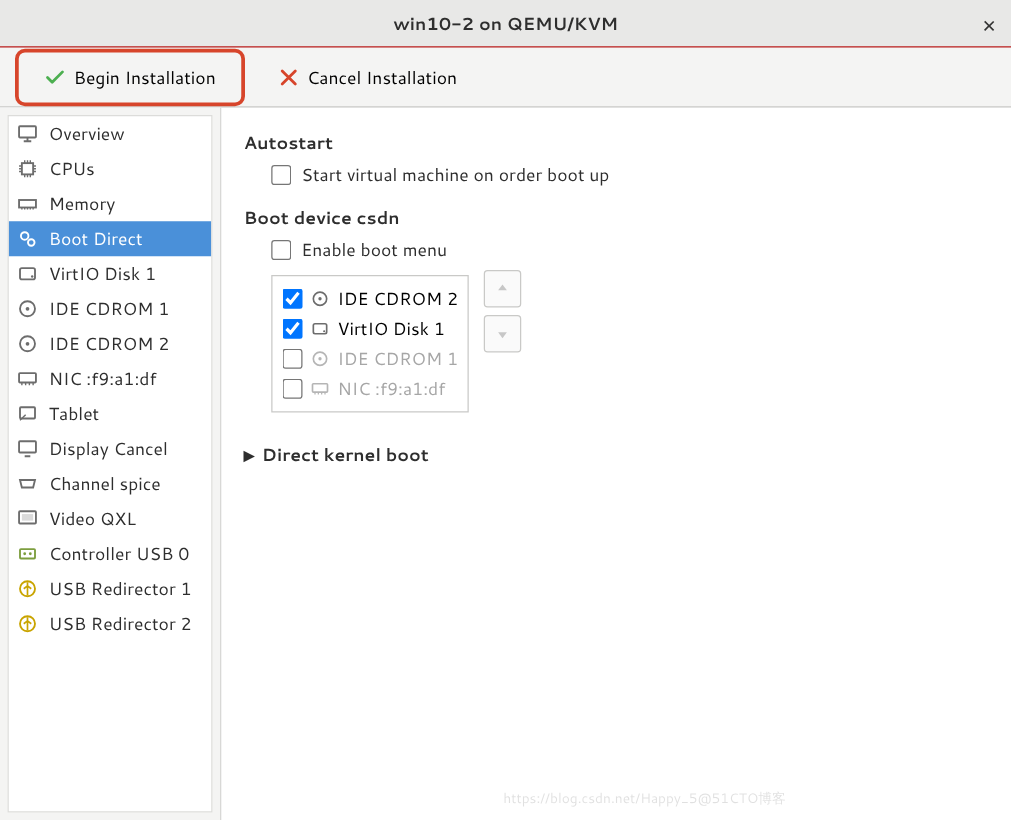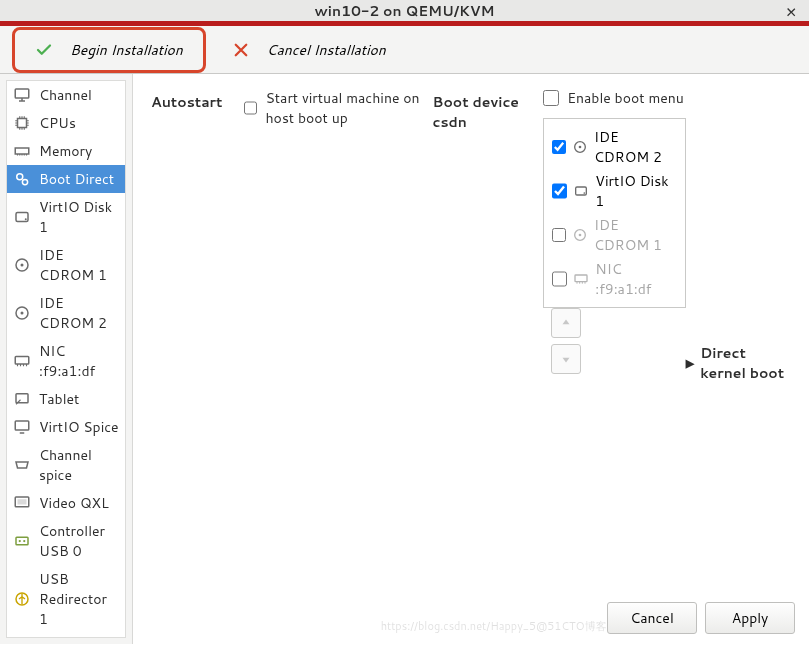--- a/index.html
+++ b/index.html
@@ -1,37 +1,37 @@
 <!DOCTYPE html>
 <html><head>
 <meta charset="utf-8">
 <style>
 * { box-sizing: border-box; margin: 0; padding: 0; font-family: "Cantarell", "Segoe UI", sans-serif; font-size: 14px; }
 body { width: 809px; height: 656px; background: #fff; position: relative; }
 
-.titlebar { height: 26px; background: #e8e8e7; border-bottom: 5px solid #b91c1c; display: flex; align-items: center; justify-content: center; position: relative; }
+.titlebar { height: 38px; background: #e8e8e7; border-bottom: 1px solid #b91c1c; display: flex; align-items: center; justify-content: center; position: relative; }
 .titlebar .title { font-weight: bold; color: #2e2e2e; }
 .titlebar .close { position: absolute; right: 12px; font-size: 18px; color: #333; cursor: pointer; }
 
 .toolbar { height: 48px; background: #f4f4f3; border-bottom: 1px solid #c9c9c7; display: flex; align-items: center; padding: 0 8px; }
-.tbtn { display: flex; align-items: center; gap: 17px; padding: 6px 12px; border-radius: 3px; font-style: italic; }
+.tbtn { display: flex; align-items: center; gap: 6px; padding: 6px 12px; border-radius: 3px; }
 .begin-outline { border: 3px solid #d7452b; border-radius: 8px; padding: 4px 8px; margin-left: 4px; margin-right: 14px; }
 .check-icon { width: 18px; height: 18px; }
 .x-icon { width: 18px; height: 18px; }
 
 .body-row { display: flex; height: calc(656px - 38px - 48px); }
 
 .sidebar { width: 177px; border-right: 1px solid #d8d8d6; display: flex; flex-direction: column; background: #f4f4f3; }
 .sidelist { flex: 1 1 auto; overflow: hidden; background: #fff; margin: 6px; border: 1px solid #dcdcda; }
 .srow { display: flex; align-items: center; gap: 8px; padding: 4px 6px; cursor: pointer; color: #2e2e2e; }
 .srow.sel { background: #4a90d9; color: #fff; }
 .srow .sicon { width: 18px; height: 18px; display:flex; align-items:center; justify-content:center; }
 .addhw { margin: 8px; height: 30px; border: 1px solid #bfbfbd; border-radius: 3px; background: linear-gradient(#fefefe,#ececea); cursor: pointer; }
 
-.main { flex: 1 1 auto; padding: 14px 18px 20px 18px; display: flex; flex-direction: row; position: relative; }
+.main { flex: 1 1 auto; padding: 14px 18px 20px 18px; display: flex; flex-direction: column; position: relative; }
 .sect { font-weight: bold; margin: 4px 0 6px 0; color: #2e2e2e; }
 .ind { margin-left: 22px; margin-bottom: 10px; }
 label.cb { display: flex; align-items: center; gap: 8px; color: #2e2e2e; }
 input[type=checkbox] { width: 16px; height: 16px; }
 
 .bootbox { border: 1px solid #c9c9c7; display: inline-block; padding: 6px 8px; margin-top: 4px; }
 .bootbox .brow { display: flex; align-items: center; gap: 6px; padding: 2px 0; }
 .bootbox .brow.dis { color: #a6a6a6; }
 .bootbox .brow .bicon { width: 16px; height: 16px; display:flex;align-items:center;justify-content:center; }
 .orderbtns { display: inline-flex; flex-direction: column; gap: 6px; vertical-align: top; margin-left: 8px; }
@@ -80,21 +80,21 @@
 
   <div class="sidebar">
     <div class="sidelist" id="sidelist">
         <div class="srow">
           <span class="sicon">
             <svg width="18" height="18" viewBox="0 0 24 24">
               <rect x="3" y="4" width="18" height="12" rx="1" fill="none" stroke="#6d6d6d" stroke-width="2"></rect>
               <path d="M8 20h8M12 16v4" stroke="#6d6d6d" stroke-width="2"></path>
             </svg>
           </span>
-          <span>Channel</span>
+          <span>Overview</span>
         </div>
         <div class="srow">
           <span class="sicon">
             <svg width="18" height="18" viewBox="0 0 24 24">
               <rect x="6" y="6" width="12" height="12" fill="none" stroke="#6d6d6d" stroke-width="2"></rect>
               <path d="M9 3v3M12 3v3M15 3v3M9 18v3M12 18v3M15 18v3M3 9h3M3 12h3M3 15h3M18 9h3M18 12h3M18 15h3" stroke="#6d6d6d" stroke-width="1.5"></path>
             </svg>
           </span>
           <span>CPUs</span>
         </div>
@@ -161,21 +161,21 @@
           </span>
           <span>Tablet</span>
         </div>
         <div class="srow">
           <span class="sicon">
             <svg width="18" height="18" viewBox="0 0 24 24">
               <rect x="3" y="4" width="18" height="12" rx="1" fill="none" stroke="#6d6d6d" stroke-width="2"></rect>
               <path d="M9 20h6" stroke="#6d6d6d" stroke-width="2"></path>
             </svg>
           </span>
-          <span>VirtIO Spice</span>
+          <span>Display Cancel</span>
         </div>
         <div class="srow">
           <span class="sicon">
             <svg width="18" height="18" viewBox="0 0 24 24">
               <path d="M4 8h16l-2 8H6z" fill="none" stroke="#6d6d6d" stroke-width="2"></path>
             </svg>
           </span>
           <span>Channel spice</span>
         </div>
         <div class="srow">
@@ -216,21 +216,21 @@
           <span>USB Redirector 2</span>
         </div>
       </div>
   </div>
 
   <div class="main">
     <div class="sect">Autostart</div>
     <div class="ind">
       <label class="cb">
         <input type="checkbox" style="">
-        <span>Start virtual machine on host boot up</span>
+        <span>Start virtual machine on order boot up</span>
       </label>
     </div>
 
     <div class="sect">Boot device csdn</div>
     <div class="ind">
       <label class="cb">
         <input type="checkbox" style="">
         <span>Enable boot menu</span>
       </label>
       <div style="margin-top:6px;">
@@ -284,20 +284,16 @@
           </button>
         </div>
       </div>
     </div>
 
     <div class="expander">
       <span class="tri">▶</span>
       <span>Direct kernel boot</span>
     </div>
 
-    <div class="footer">
-      <button>Cancel</button>
-      <button>Apply</button>
-    </div>
 
     <div class="watermark">https://blog.csdn.net/Happy_5@51CTO博客</div>
   </div>
 </div>
 
 </body></html>

